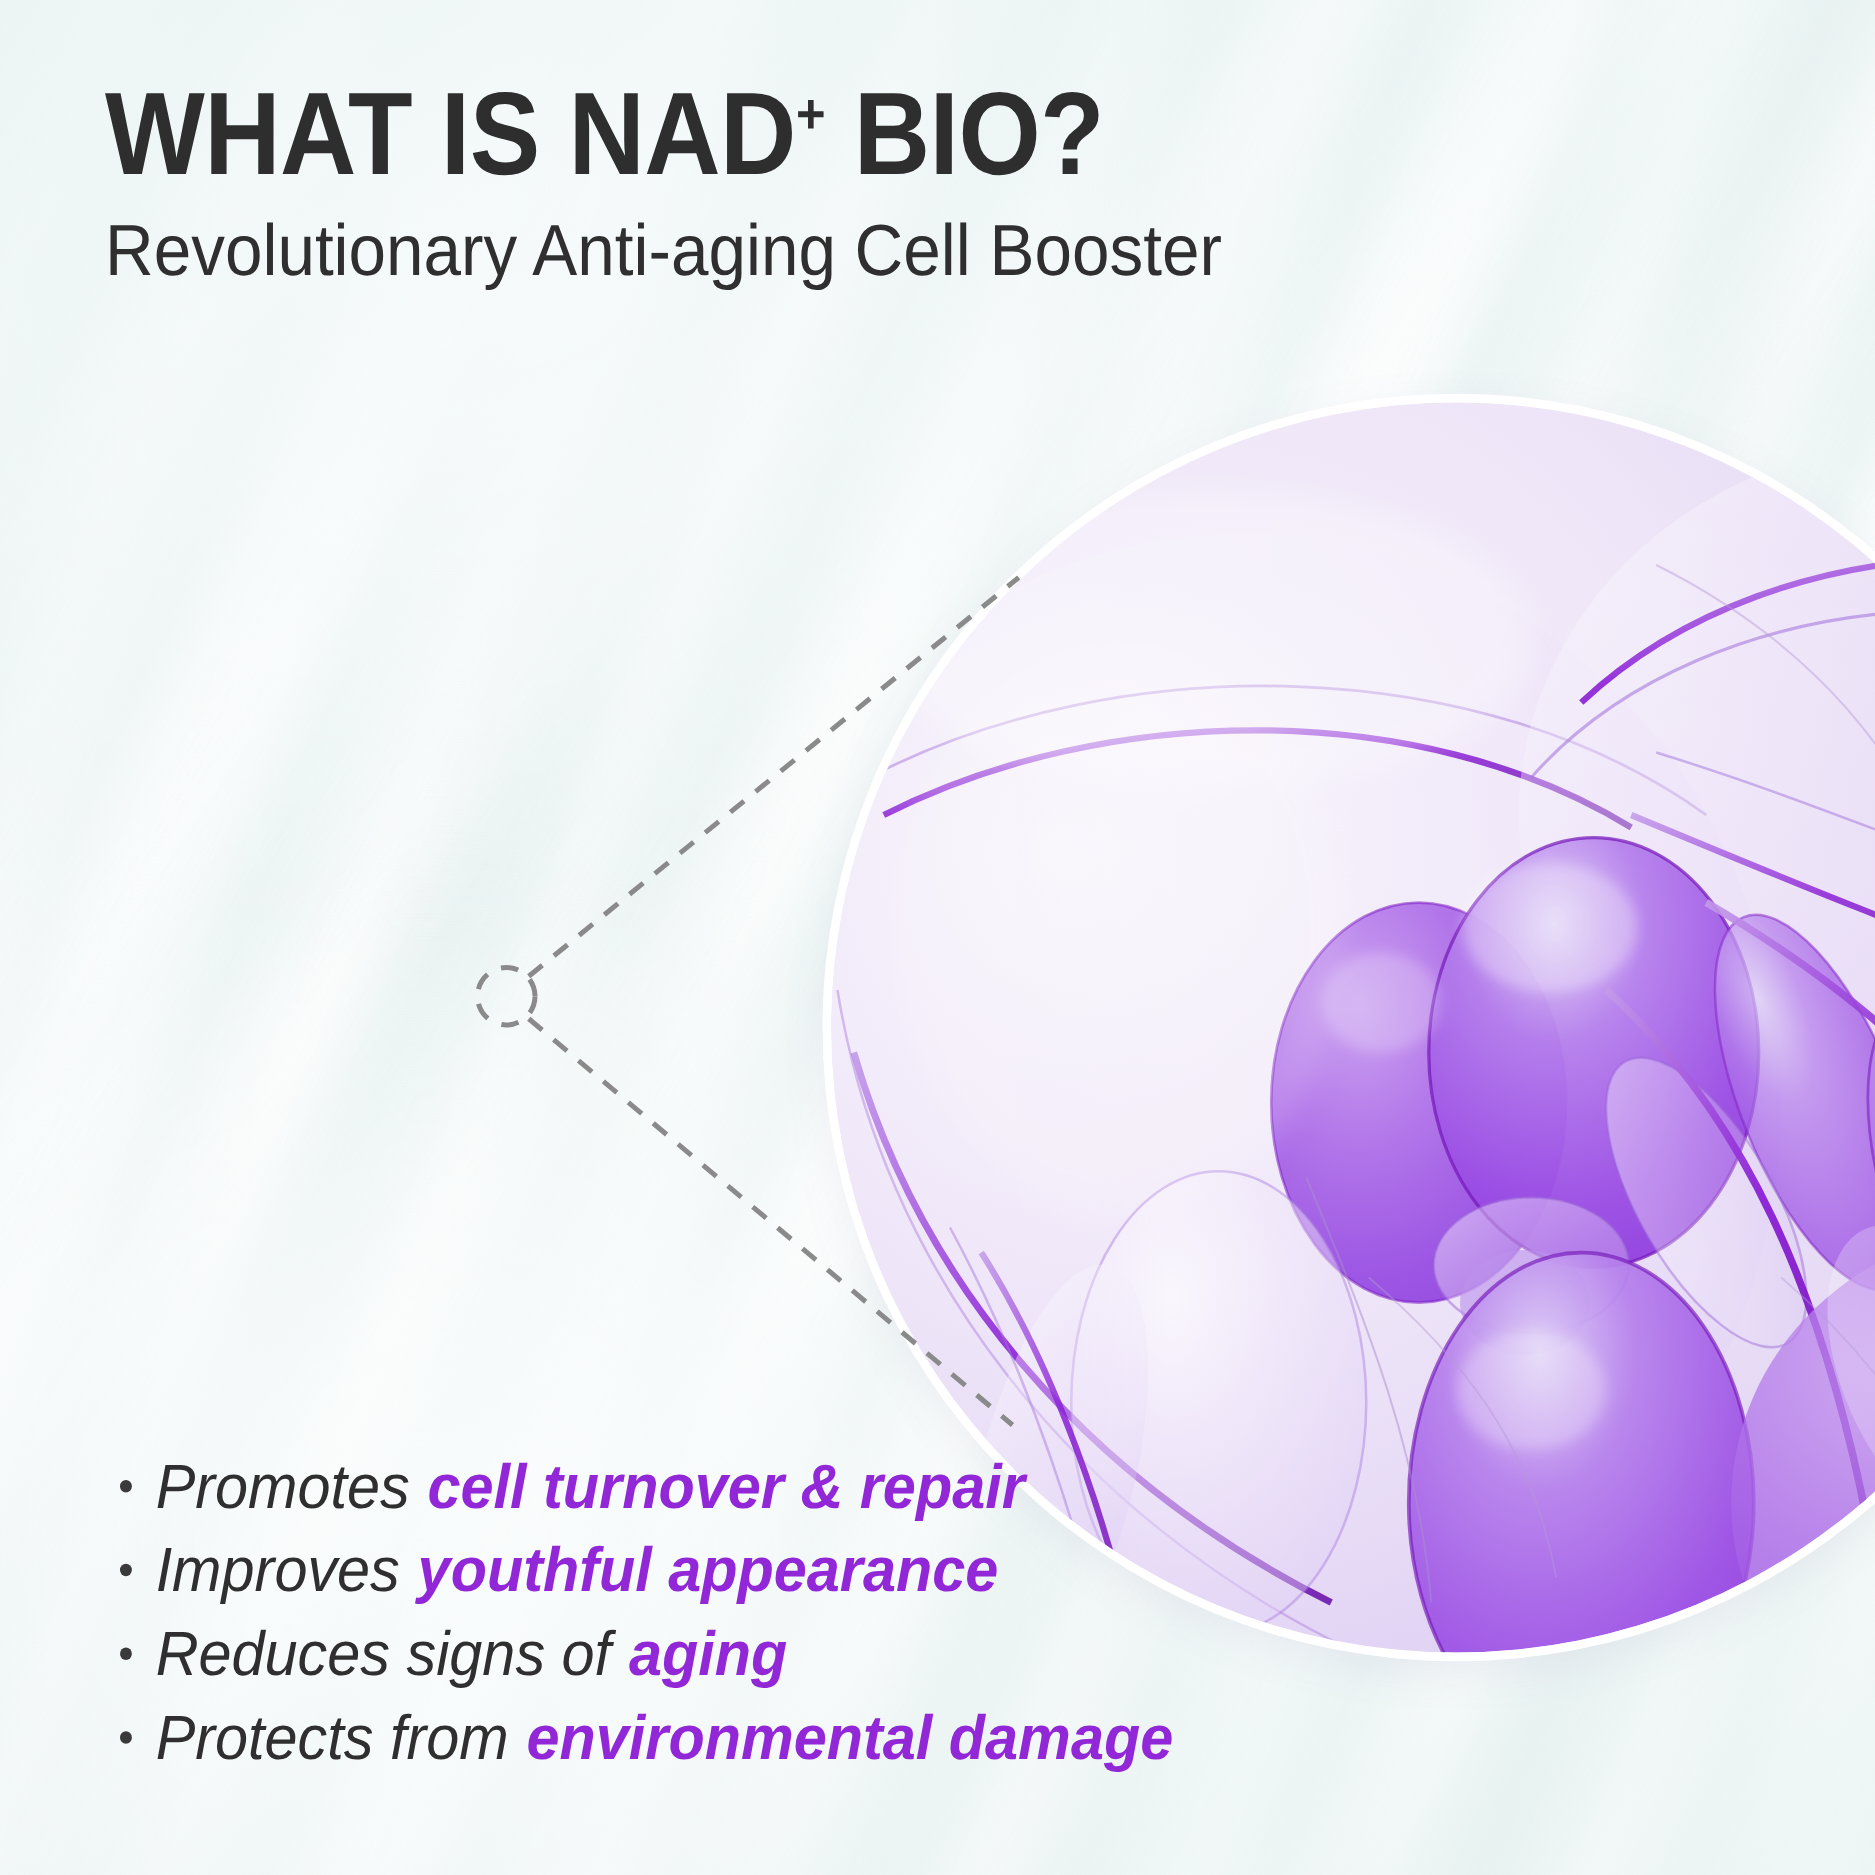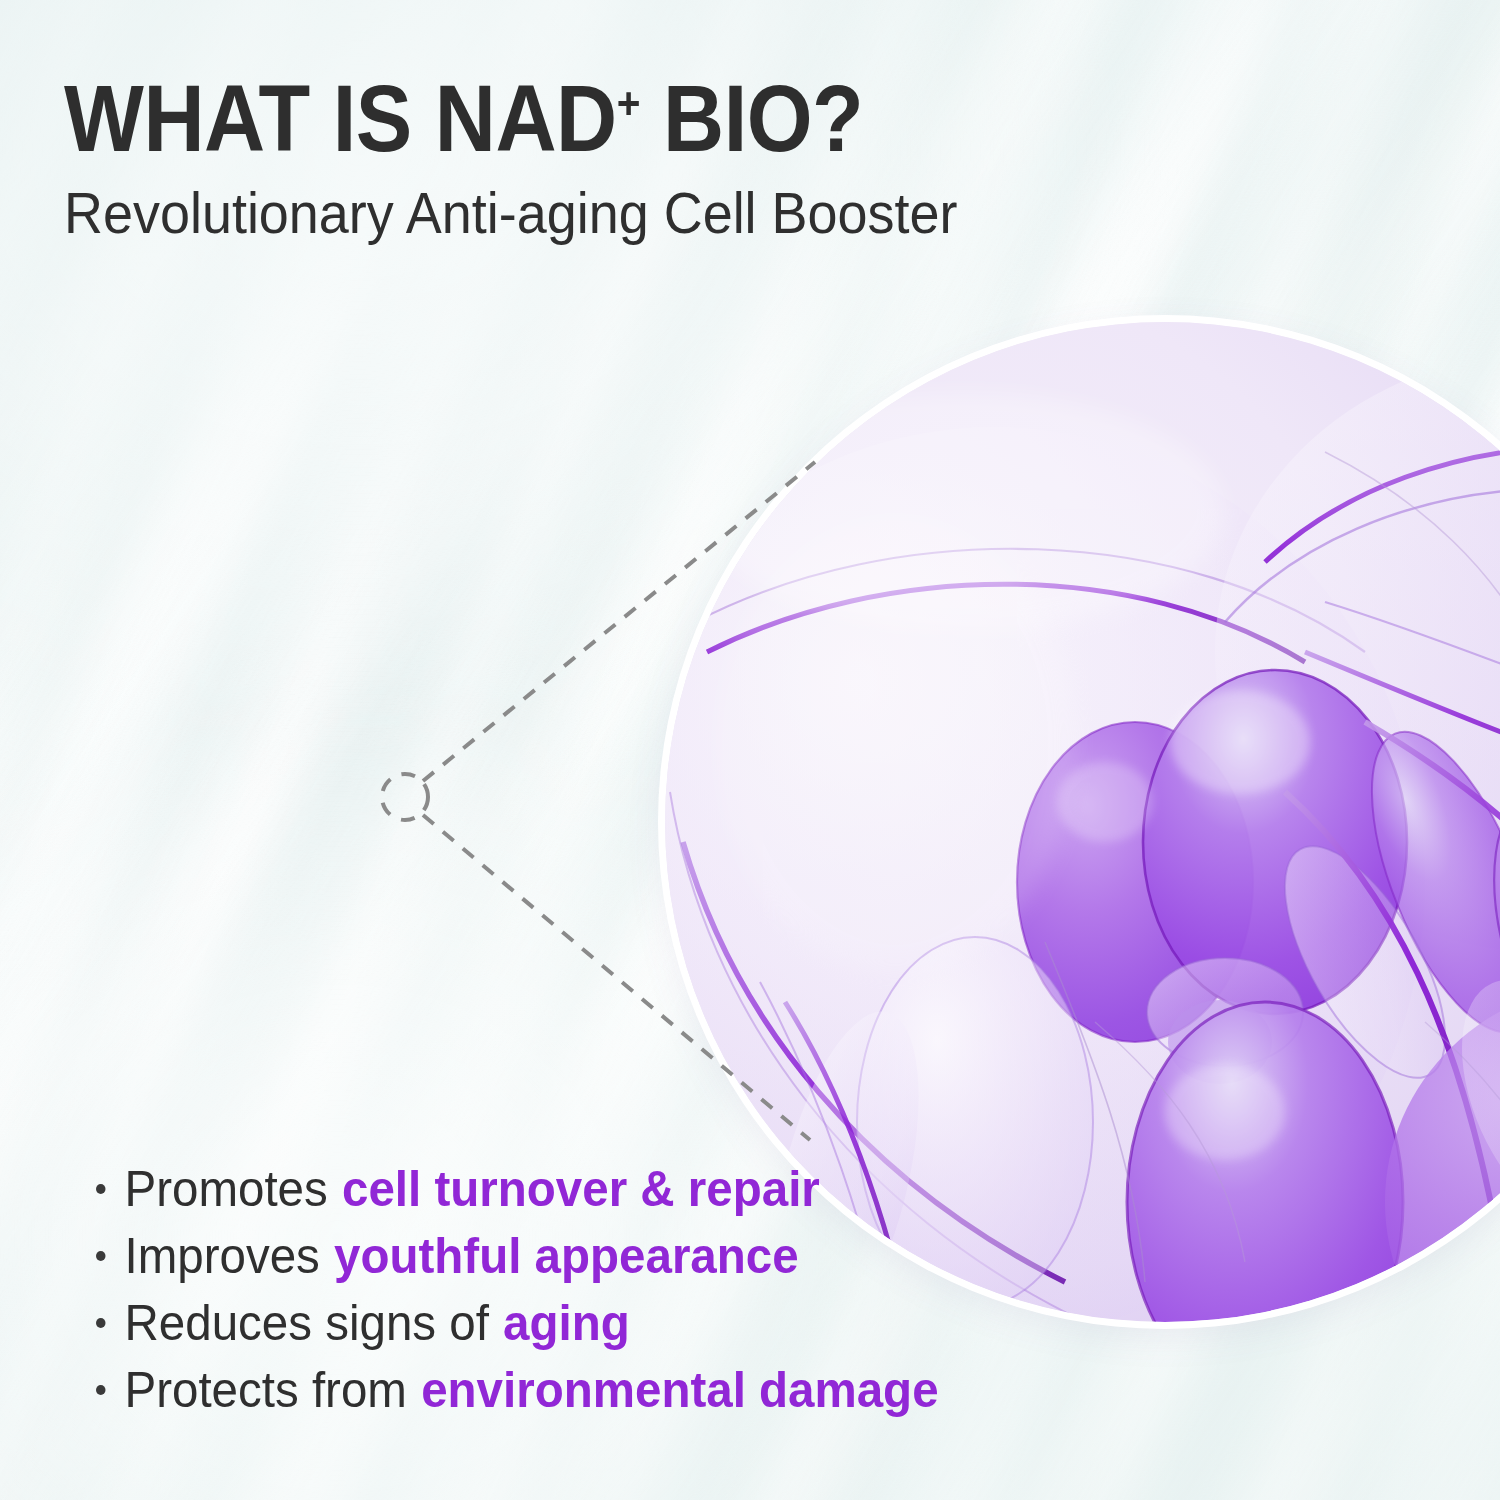--- a/index.html
+++ b/index.html
@@ -67,24 +67,23 @@
     filter: blur(36px);
   }
   .bg-tint {
     position: absolute; inset: 0;
     background: linear-gradient(160deg, rgba(228,240,240,.55) 0%, rgba(255,255,255,0) 45%, rgba(231,242,241,.5) 100%);
   }
 
   
   .headings {
     position: absolute;
-    left: 64px;
+    left: 84px;
     top: 60px;
     width: 1120px;
-    margin-top: 12px;
   }
   .title {
     margin: 0;
     font-size: 94px;
     line-height: 1.0;
     font-weight: 700;
     letter-spacing: -0.5px;
     color: #2e2e2e;
     font-family: "Liberation Sans", sans-serif;
     transform: scaleX(0.90);
@@ -129,20 +128,21 @@
     background: #f0eaf7;
   }
   .lens-inner { position: absolute; inset: 0; }
 
   
   .bullets {
     position: absolute;
     left: 96px;
     top: 1160px;
     width: 900px;
+    font-style: italic;
   }
   .bullet-row {
     display: flex;
     align-items: baseline;
     margin-bottom: 8px;
     font-size: 50px;
     line-height: 1.18;
     color: #2f2f2f;
     white-space: nowrap;
     transform: scaleX(0.95);

